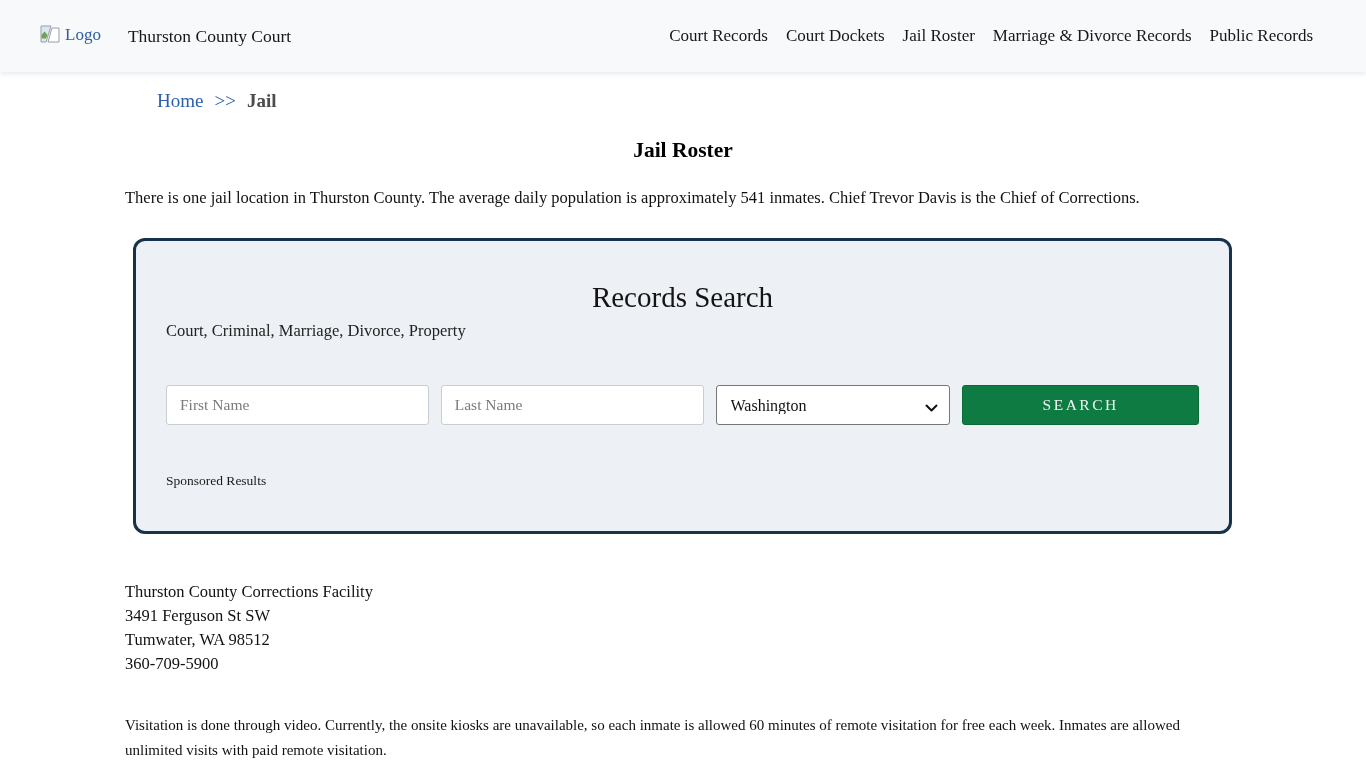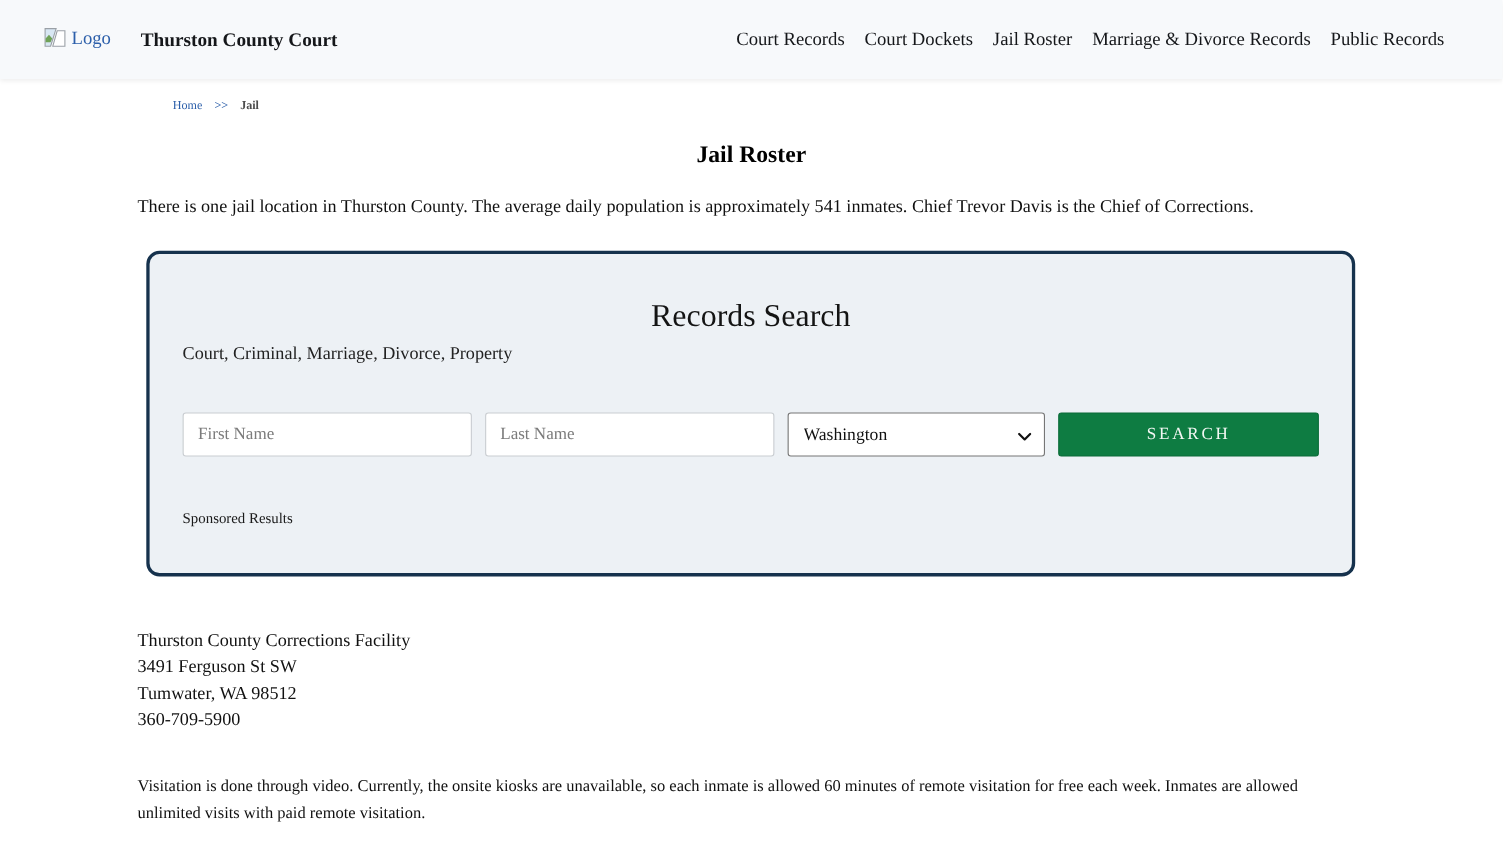--- a/index.html
+++ b/index.html
@@ -12,26 +12,26 @@
     background: #f7f9fb;
     box-shadow: 0 2px 5px rgba(0,0,0,0.09);
     display: flex;
     align-items: center;
     padding: 0 53px 0 40px;
     position: relative;
     z-index: 2;
   }
   .logo-wrap { display: flex; gap: 5px; cursor: pointer; }
   .logo-alt { color: #2c5faa; font-size: 17px; }
-  .site-title { margin-left: 27px; font-size: 17.5px; color: #15171a; font-weight: bold; }
+  .site-title { margin-left: 27px; font-size: 17.5px; color: #15171a; }
   .nav { margin-left: auto; display: flex; gap: 18px; }
   .nav a { color: #15171a; font-size: 17px; text-decoration: none; white-space: nowrap; cursor: pointer; }
 
   
-  .breadcrumb { margin: 18px 0 0 157px; font-size: 11px; display: flex; gap: 11px; align-items: center; }
+  .breadcrumb { margin: 18px 0 0 157px; font-size: 19px; display: flex; gap: 11px; align-items: center; }
   .breadcrumb .home-link { color: #2c5faa; text-decoration: none; cursor: pointer; }
   .breadcrumb .sep { color: #2c5faa; }
   .breadcrumb .current { color: #4d4d4d; font-weight: bold; }
 
   
   .main { width: 1116px; margin: 0 auto; }
   .page-title { text-align: center; margin-top: 26px; font-size: 21.5px; font-weight: bold; color: #000; }
   .intro { margin-top: 25px; font-size: 16.5px; color: #111; }
 
   

